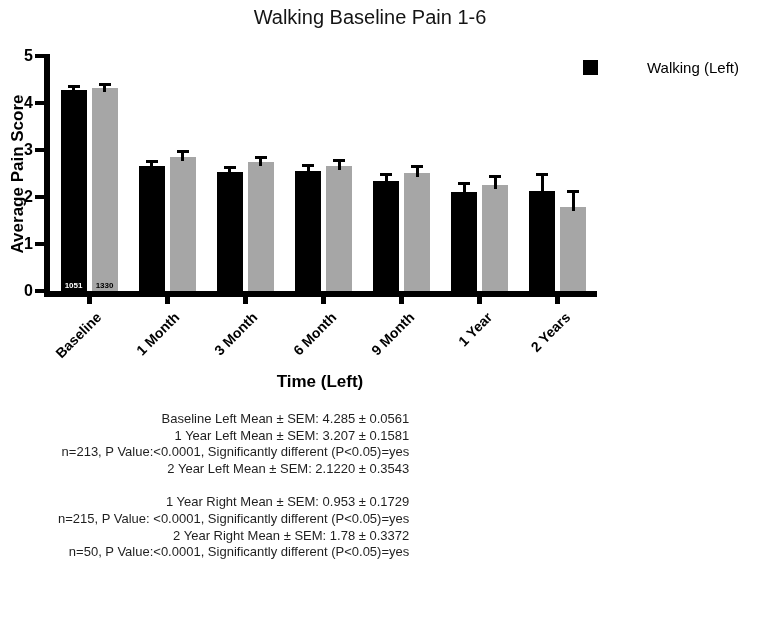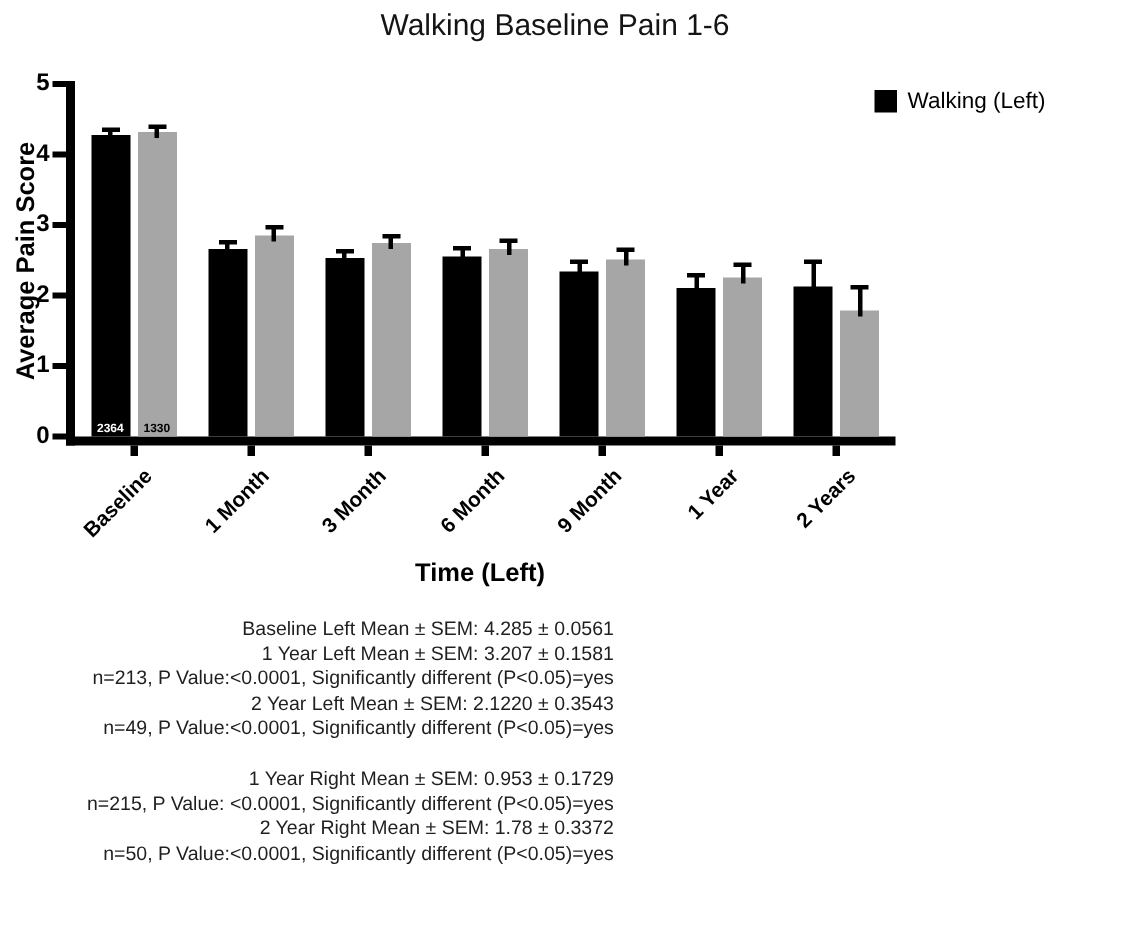--- a/index.html
+++ b/index.html
@@ -33,21 +33,21 @@
   .xaxis { position:absolute; left:50px; top:297px; width:547px; height:110px; }
   .x-tick { position:absolute; top:0; width:5px; height:7px; background:#000; }
   .x-lab { position:absolute; top:12px; width:100px; text-align:right;
            font-size:14px; font-weight:bold; transform-origin:100% 0;
            transform:rotate(-45deg); white-space:nowrap; }
 
   .x-axis-title { position:absolute; top:372px; left:0; width:640px; text-align:center;
                   font-size:17px; font-weight:bold; }
 
   .legend { position:absolute; left:583px; top:59px; }
-  .legend-row { display:flex; align-items:center; margin-bottom:11px; }
+  .legend-row { display:flex; align-items:center; margin-bottom:11px;gap:42px; }
   .legend-swatch { width:15px; height:15px; margin-right:7px; flex:none; }
   .legend-label { font-size:15px; line-height:17px; white-space:nowrap; }
 
   .stats { position:absolute; left:58px; top:411px; font-size:13px; line-height:16.6px;
            color:#1f1f1f;text-align:right; }
   .stats-block { margin:0 0 17px 0; }
 </style>
 </head>
 <body>
 
@@ -110,21 +110,21 @@
       <div class="err-cap" style="left: 408.286px; bottom: 105.737px;"></div>
       <div class="bar" style="left: 432.286px; height: 106.22px; background: rgb(166, 166, 166);"></div>
       <div class="err-stem" style="left: 443.786px; bottom: 102.22px; height: 12.131px;"></div>
       <div class="err-cap" style="left: 439.286px; bottom: 113.351px;"></div>
       <div class="bar" style="left: 479.429px; height: 99.734px; background: rgb(0, 0, 0);"></div>
       <div class="err-stem" style="left: 490.929px; bottom: 95.734px; height: 20.638px;"></div>
       <div class="err-cap" style="left: 486.429px; bottom: 115.372px;"></div>
       <div class="bar" style="left: 510.429px; height: 83.66px; background: rgb(166, 166, 166);"></div>
       <div class="err-stem" style="left: 521.929px; bottom: 79.66px; height: 19.839px;"></div>
       <div class="err-cap" style="left: 517.429px; bottom: 98.499px;"></div>
-      <div class="bar-note" style="left: 10.5714px; color: rgb(255, 255, 255);">2364</div>
+      <div class="bar-note" style="left: 10.5714px; color: rgb(255, 255, 255);">1051</div>
       <div class="bar-note" style="left: 41.5714px; color: rgb(0, 0, 0);">1330</div>
     </div>
   <div class="xaxis" id="xaxis">
       <div class="x-tick" style="left: 36.5714px;"></div>
       <div class="x-lab" style="left: -56.9286px;">Baseline</div>
       <div class="x-tick" style="left: 114.714px;"></div>
       <div class="x-lab" style="left: 21.2143px;">1 Month</div>
       <div class="x-tick" style="left: 192.857px;"></div>
       <div class="x-lab" style="left: 99.3571px;">3 Month</div>
       <div class="x-tick" style="left: 271px;"></div>
@@ -145,21 +145,20 @@
         <div class="legend-label">Walking (Left)</div>
       </div>
     </div>
 
   <div class="stats">
     <div class="stats-block">
       <div>Baseline Left Mean ± SEM: 4.285 ± 0.0561</div>
       <div>1 Year Left Mean ± SEM: 3.207 ± 0.1581</div>
       <div>n=213, P Value:&lt;0.0001, Significantly different (P&lt;0.05)=yes</div>
       <div>2 Year Left Mean ± SEM: 2.1220 ± 0.3543</div>
-      <div>n=49, P Value:&lt;0.0001, Significantly different (P&lt;0.05)=yes</div>
     </div>
     <div class="stats-block">
       <div>1 Year Right Mean ± SEM: 0.953 ± 0.1729</div>
       <div>n=215, P Value: &lt;0.0001, Significantly different (P&lt;0.05)=yes</div>
       <div>2 Year Right Mean ± SEM: 1.78 ± 0.3372</div>
       <div>n=50, P Value:&lt;0.0001, Significantly different (P&lt;0.05)=yes</div>
     </div>
   </div>
 
 </div>

